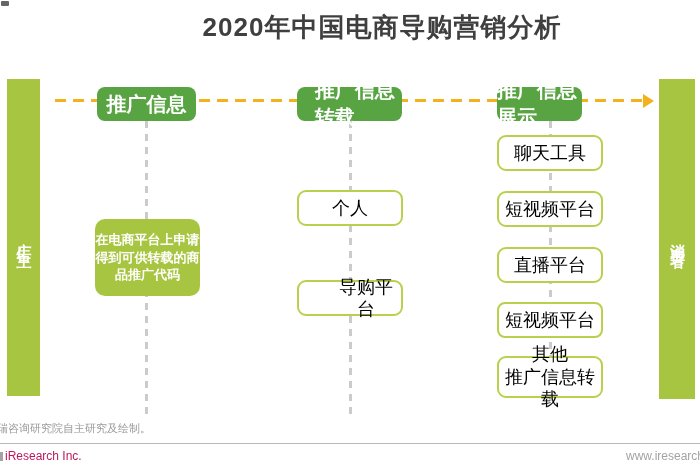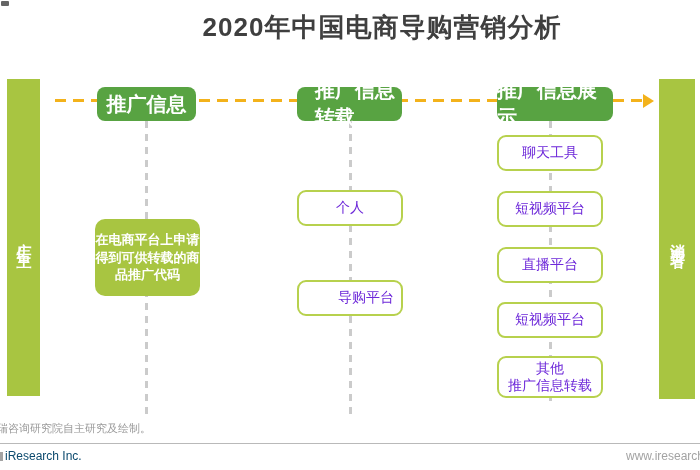--- a/index.html
+++ b/index.html
@@ -39,48 +39,48 @@
     writing-mode:vertical-rl;text-orientation:upright;color:#fff;font-weight:bold;
     font-size:15px;letter-spacing:5px;
   }
   
   .header-box{
     position:absolute;top:87px;height:34px;background:#58a342;border-radius:8px;z-index:2;
     display:flex;align-items:center;justify-content:center;color:#fff;font-weight:bold;font-size:20px;
   }
   .hb1{left:97px;width:99px;}
   .hb2{left:297px;width:87px;padding-left:18px;}
-  .hb3{left:497px;width:116px;}
+  .hb3{left:497px;width:85px;}
   
   .filled-box{
     position:absolute;left:95px;top:219px;width:105px;height:77px;box-sizing:border-box;
     background:#a8c541;border-radius:10px;z-index:2;padding:6px 0;
     display:flex;align-items:center;justify-content:center;text-align:center;
     color:#fff;font-weight:bold;font-size:13px;line-height:1.35;
   }
   
   .white-box{
     position:absolute;width:106px;height:36px;box-sizing:border-box;z-index:2;
     background:#fff;border:2px solid #b7d14d;border-radius:9px;
     display:flex;align-items:center;justify-content:center;text-align:center;
-    color:#6d28d9;font-size:14px;white-space:pre-line;line-height:1.25;
+    color:#000000;font-size:18px;white-space:pre-line;line-height:1.25;
   }
   .c2{left:297px;}
   .c3{left:497px;}
   .b21{top:190px;}
   .b22{top:280px;padding-left:32px;}
   .b31{top:135px;}
   .b32{top:191px;}
   .b33{top:247px;}
   .b34{top:302px;border-radius:8px;}
   .b35{top:356px;height:42px;}
   
   .note{position:absolute;left:-3px;top:421px;font-size:11px;color:#9a9a9a;white-space:nowrap;}
   .separator{position:absolute;left:0;top:443px;width:700px;height:1px;background:#b9b9b9;}
-  .company{position:absolute;left:5px;top:449px;font-size:12px;color:#0c4a6e;white-space:nowrap;}
+  .company{position:absolute;left:5px;top:449px;font-size:12px;color:#be185d;white-space:nowrap;}
   .glyph-fragment{position:absolute;left:0;top:452px;width:3px;height:9px;background:#a3a3a3;}
   .website{position:absolute;right:-4px;top:449px;font-size:12px;color:#a3a3a3;white-space:nowrap;}
 </style>
 </head>
 <body>
 
 <div class="canvas">
 
   <div class="corner-mark"></div>
 

